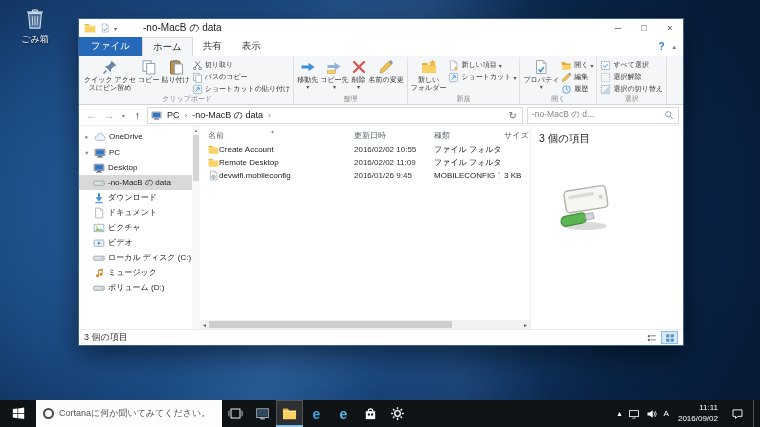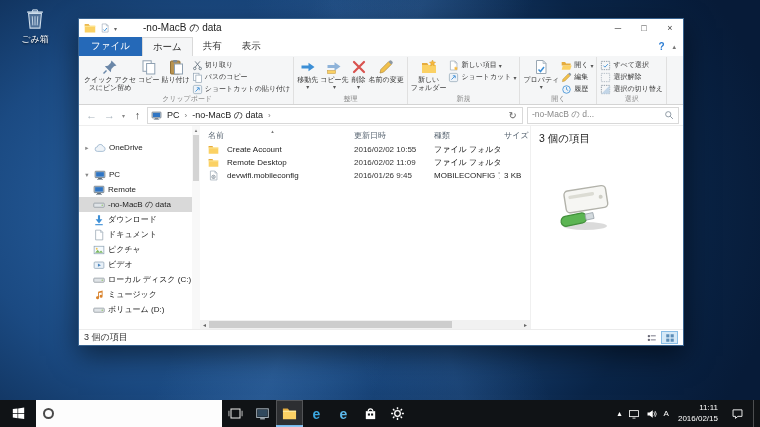--- a/index.html
+++ b/index.html
@@ -62,33 +62,33 @@
 .sbox svg{width:10px;height:10px;flex:0 0 auto}
 
 
 .main{flex:1;display:flex;min-height:0}
 .navpane{width:121px;position:relative;padding-top:2px;overflow:hidden;flex:0 0 auto}
 .nitem{height:15px;display:flex;align-items:center;gap:3px;padding-left:4px;font-size:8px;white-space:nowrap;color:#222}
 .nitem .chev{width:8px;font-size:6.5px;color:#888;text-align:center;flex:0 0 auto}
 .nitem svg{width:12px;height:12px;flex:0 0 auto}
 .nitem.child{padding-left:14px}
 .nitem.sel{background:#d9d9d9}
-.mt14{margin-top:14px}.mt1{margin-top:12px}
+.mt14{margin-top:14px}.mt1{margin-top:1px}
 .nscroll{position:absolute;top:0;right:0;bottom:0;width:8px;background:#f8f8f8}
 .nsarrow{height:9px;font-size:5px;color:#777;text-align:center;line-height:9px}
 .nsthumb{margin:0 1px;height:46px;background:#d4d4d4}
 
 .flist{flex:1;position:relative;padding:2px 0 0 4px;min-width:0}
 .fcols{display:flex;height:15px;align-items:center;color:#55626f;font-size:8px}
 .fc{padding:0 4px;position:relative;flex:0 0 auto;white-space:nowrap}
 .fc-name{width:146px}.fc-date{width:80px}.fc-type{width:70px}.fc-size{width:30px;text-align:center}
 .sortmark{position:absolute;top:-2px;left:46%;font-size:5px;color:#777}
 .frow{display:flex;height:13px;align-items:center;font-size:8px;color:#222}
 .cell{padding:0 4px;white-space:nowrap;overflow:hidden;flex:0 0 auto}
-.name-cell{width:146px;display:flex;align-items:center;gap:8px}
+.name-cell{width:146px;display:flex;align-items:center;gap:0}
 .name-cell svg{width:11px;height:11px;flex:0 0 auto}
 .date-cell{width:80px;color:#333}.type-cell{width:70px}.size-cell{width:30px;text-align:left}
 .hscroll{position:absolute;left:0;right:0;bottom:0;height:9px;background:#f1f1f1;display:flex;align-items:center}
 .hsa{width:9px;font-size:5px;color:#666;text-align:center;flex:0 0 auto}
 .hstrack{flex:1;height:9px;position:relative}
 .hsthumb{position:absolute;left:0;top:1px;bottom:1px;width:78%;background:#cdcdcd}
 
 .preview{width:153px;flex:0 0 auto;border-left:1px solid #f0f0f0;padding:6px 8px;position:relative;overflow:hidden}
 .pvcount{font-size:10.5px;color:#222;white-space:nowrap}
 .pvicon{margin:32px 0 0 16px}
@@ -560,21 +560,21 @@
           <span class="chev">▾</span>
           <svg>
             <use href="#s-pc"></use>
           </svg>
           <span>PC</span>
         </div>
       <div class="nitem child">
           <svg>
             <use href="#s-pc"></use>
           </svg>
-          <span>Remote</span>
+          <span>Desktop</span>
         </div>
       <div class="nitem child sel">
           <svg>
             <use href="#s-drive"></use>
           </svg>
           <span>-no-MacB の data</span>
         </div>
       <div class="nitem child">
           <svg>
             <use href="#s-download"></use>
@@ -703,20 +703,21 @@
 </div>
 
 <div class="taskbar">
   <div class="tstart">
       <svg>
         <use href="#s-win"></use>
       </svg>
     </div>
   <div class="cortana">
     <span class="cring"></span>
+    <span class="ctext">Cortanaに何か聞いてみてください。</span>
   </div>
   <div class="tico">
       <svg>
         <use href="#s-taskview"></use>
       </svg>
     </div>
   <div class="tico">
       <svg>
         <use href="#s-appwin"></use>
       </svg>
@@ -751,21 +752,21 @@
         </svg>
       </span>
     <span class="trico">
         <svg>
           <use href="#s-speaker"></use>
         </svg>
       </span>
     <span class="trico">A</span>
     <div class="clock">
       <div>11:11</div>
-      <div>2016/02/15</div>
+      <div>2016/09/02</div>
     </div>
     <div class="acbtn">
         <svg style="width:13px;height:13px">
           <use href="#s-accenter"></use>
         </svg>
       </div>
     <div class="showdesk"></div>
   </div>
 </div>
 

